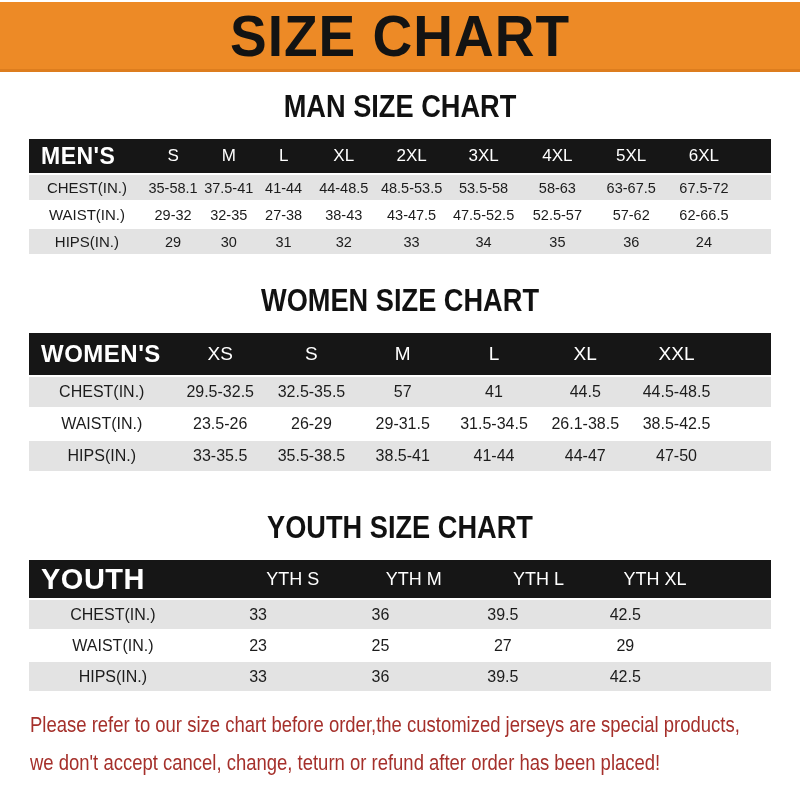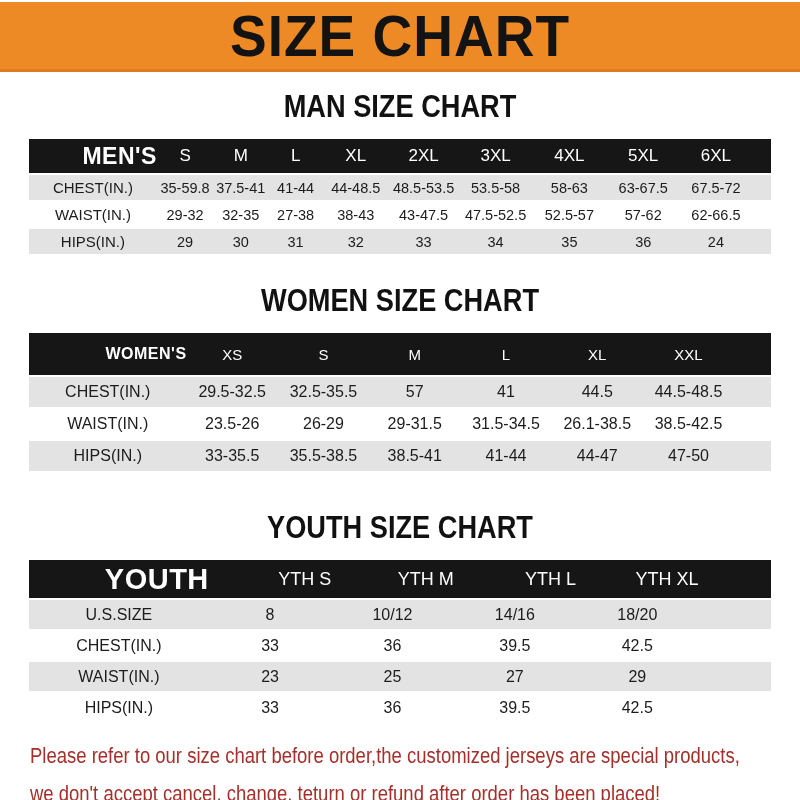--- a/index.html
+++ b/index.html
@@ -36,21 +36,21 @@
     width:742px;margin:0 auto;table-layout:fixed;
     border-collapse:separate;border-spacing:0 2px;
   }
   .size-table th,.size-table td{
     padding:0;text-align:center;white-space:nowrap;overflow:hidden;
   }
   .size-table thead th{
     background:var(--bar-bg,#161616);color:#fff;font-weight:normal;
   }
   .size-table thead th.corner{
-    text-align:right;padding-left:24px;font-weight:bold;letter-spacing:.5px;
+    text-align:left;padding-left:12px;font-weight:bold;letter-spacing:.5px;
   }
   .size-table tbody td{color:#1c1c1c;background:#ffffff;}
   .size-table tbody tr:nth-child(odd) td{background:var(--row-alt-bg,#E3E3E3);}
 
   
   .t-men thead th{height:34px;font-size:17px;}
   .t-men thead th.corner{font-size:23px;}
   .t-men tbody td{height:25px;font-size:14.5px;}
   .t-men tbody td.row-label{font-size:15px;}
   .t-men th:nth-child(1){width:14%}
@@ -58,22 +58,22 @@
   .t-men th:nth-child(3){width:7.4%}
   .t-men th:nth-child(4){width:7.4%}
   .t-men th:nth-child(5){width:8.8%}
   .t-men th:nth-child(6){width:9.5%}
   .t-men th:nth-child(7){width:9.9%}
   .t-men th:nth-child(8){width:10%}
   .t-men th:nth-child(9){width:9.9%}
   .t-men th:nth-child(10){width:9.7%}
 
   
-  .t-women thead th{height:42px;font-size:15px;}
-  .t-women thead th.corner{font-size:16px;}
+  .t-women thead th{height:42px;font-size:19px;}
+  .t-women thead th.corner{font-size:24px;}
   .t-women tbody td{height:30px;font-size:16px;}
   .t-women th:nth-child(1){width:18%}
   .t-women th:nth-child(n+2):nth-child(-n+7){width:12.3%}
 
   
   .t-youth thead th{height:38px;font-size:18px;text-align:right;}
   .t-youth thead th.corner{font-size:29px;}
   .t-youth tbody td{height:29px;font-size:16px;}
   .t-youth th:nth-child(1){width:21%}
   .t-youth th:nth-child(n+2):nth-child(-n+5){width:16.5%}
@@ -110,21 +110,21 @@
                 <th>3XL</th>
                 <th>4XL</th>
                 <th>5XL</th>
                 <th>6XL</th>
                 <th class="spacer"></th>
               </tr>
             </thead>
             <tbody>
               <tr>
                 <td class="row-label">CHEST(IN.)</td>
-                <td>35-59.8</td>
+                <td>35-58.1</td>
                 <td>37.5-41</td>
                 <td>41-44</td>
                 <td>44-48.5</td>
                 <td>48.5-53.5</td>
                 <td>53.5-58</td>
                 <td>58-63</td>
                 <td>63-67.5</td>
                 <td>67.5-72</td>
                 <td class="spacer"></td>
               </tr>
@@ -220,28 +220,20 @@
                 <th class="corner">YOUTH</th>
                 <th>YTH S</th>
                 <th>YTH M</th>
                 <th>YTH L</th>
                 <th>YTH XL</th>
                 <th class="spacer"></th>
               </tr>
             </thead>
             <tbody>
               <tr>
-                <td class="row-label">U.S.SIZE</td>
-                <td>8</td>
-                <td>10/12</td>
-                <td>14/16</td>
-                <td>18/20</td>
-                <td class="spacer"></td>
-              </tr>
-              <tr>
                 <td class="row-label">CHEST(IN.)</td>
                 <td>33</td>
                 <td>36</td>
                 <td>39.5</td>
                 <td>42.5</td>
                 <td class="spacer"></td>
               </tr>
               <tr>
                 <td class="row-label">WAIST(IN.)</td>
                 <td>23</td>

